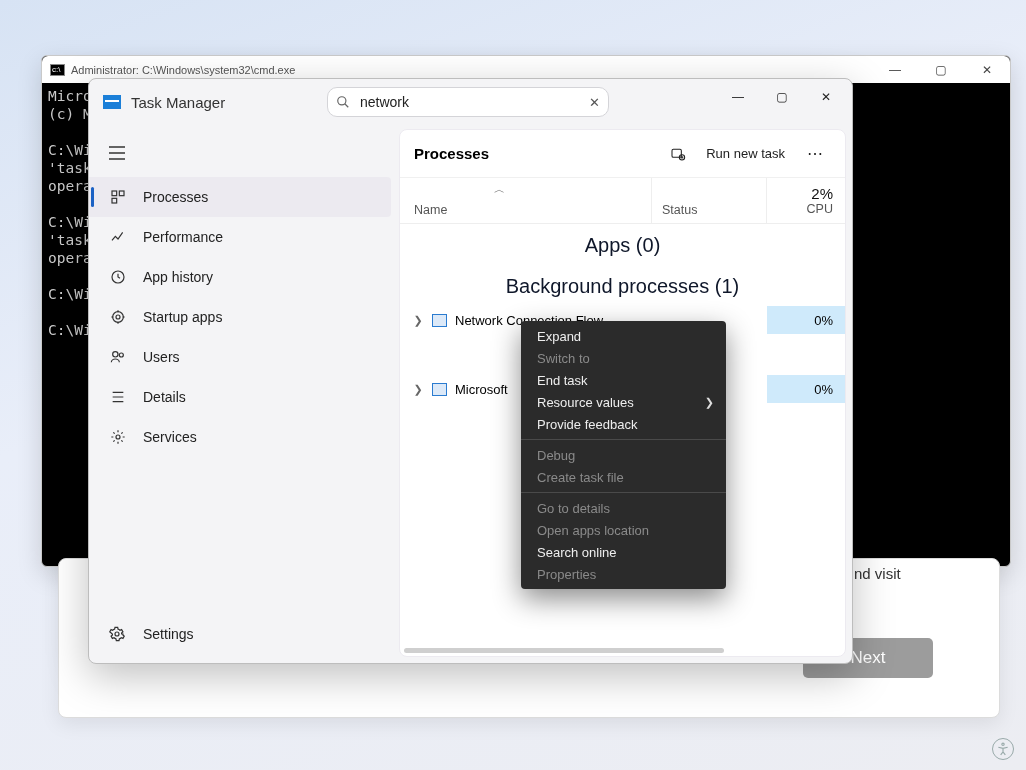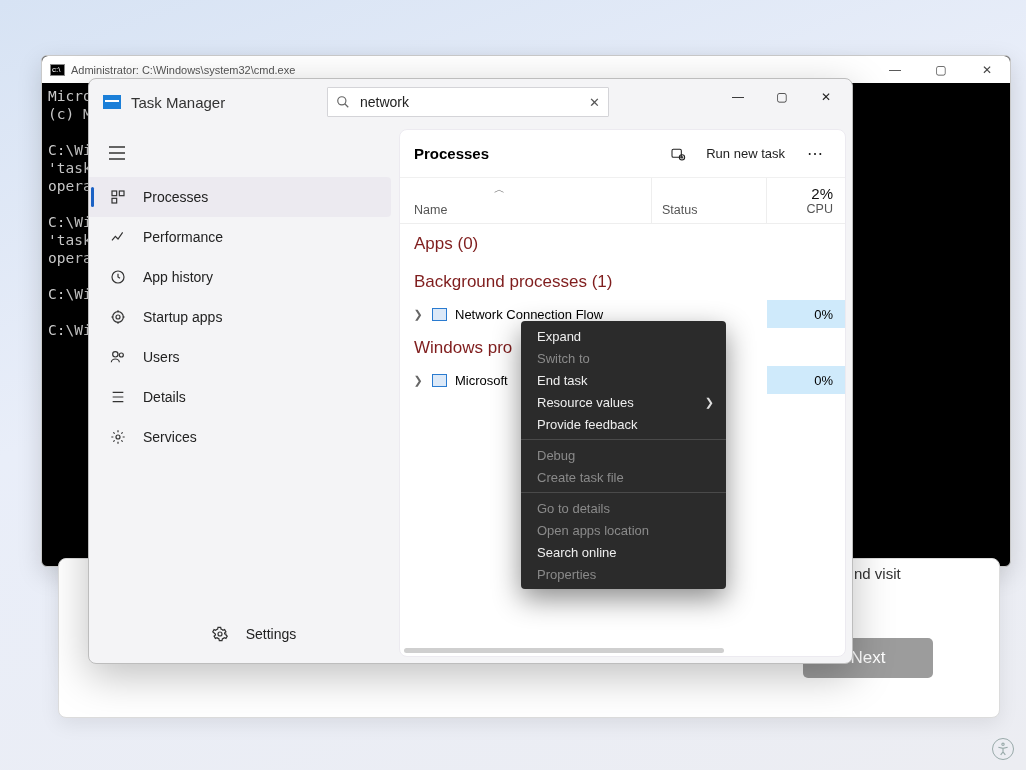--- a/index.html
+++ b/index.html
@@ -75,21 +75,21 @@
     width: 18px; height: 14px; background: #1b7fd8;
     margin-right: 10px; position: relative;
   }
   .tm-icon::after{
     content:''; position:absolute; left:2px; right:2px; top:5px; height:2px; background:#fff;
   }
   .tm-title { font-size: 15px; color: #333; }
   .tm-search {
     position: absolute; left: 238px; top: 8px;
     width: 282px; height: 30px; background: #fff; border: 1px solid #d4d4d8;
-    border-radius: 1px; display: flex; align-items: center; padding: 0 8px;
+    border-radius: 10px; display: flex; align-items: center; padding: 0 8px;
   }
   .tm-search .mag { color:#666; font-size:14px; margin-right:10px; }
   .tm-search input {
     flex:1; border:none; outline:none; font-size:14px; color:#222; background:transparent;
   }
   .tm-search .clear { color:#555; font-size:13px; cursor:pointer; }
   .tm-winbtns {
     position:absolute; right:4px; top:0; display:flex;
   }
   .tm-winbtns div{
@@ -113,21 +113,21 @@
     width:18px; height:18px; margin-right:16px; color:#333;
     display:inline-flex; align-items:center; justify-content:center;
   }
   .tm-nav .item.active{ background:#eceaf0; }
   .tm-nav .item.active::before{
     content:''; position:absolute; left:2px; top:10px; bottom:10px; width:3px;
     background:#1b62c4; border-radius:2px;
   }
   .tm-settings{
     height:42px; display:flex; align-items:center; padding-left:20px;
-    font-size:14px; color:#222; margin-bottom:8px;justify-content:center;
+    font-size:14px; color:#222; margin-bottom:8px;
   }
   .tm-settings .ic{ width:18px; margin-right:16px; }
 
   .tm-main {
     flex:1; background:#fff; border-radius:8px; margin:4px 6px 6px 0;
     border:1px solid #eceaf0; display:flex; flex-direction:column; min-width:0;
     position:relative;
   }
   .tm-main-head{
     height:48px; display:flex; align-items:center; padding:0 14px;
@@ -148,21 +148,21 @@
   .col-name{ flex:1; display:flex; align-items:flex-end; padding:0 0 6px 14px; border-right:1px solid #eee;}
   .col-status{ width:115px; display:flex; align-items:flex-end; padding:0 0 6px 10px; border-right:1px solid #eee;}
   .col-cpu{ width:78px; display:flex; flex-direction:column; align-items:flex-end; justify-content:center; padding-right:12px;}
   .col-cpu .pct{ font-size:15px; color:#111; }
   .chev-up{
     position:absolute; left:94px; top:4px; color:#666; font-size:11px;
   }
 
   .tm-list{ flex:1; overflow:hidden; position:relative; }
   .group{
-    padding:10px 14px 8px; font-size:17px; color:#7f1d1d;
+    padding:10px 14px 8px; font-size:20px; color:#0f172a;text-align:center;
   }
   .row{
     height:28px; display:flex; align-items:center; font-size:13px;
   }
   .row .cell-name{ flex:1; display:flex; align-items:center; padding-left:12px; gap:8px;}
   .row .cell-status{ width:115px; }
   .row .cell-cpu{
     width:78px; text-align:right; padding-right:12px;
     background:#cfeafb; height:100%; display:flex; align-items:center; justify-content:flex-end;
   }

